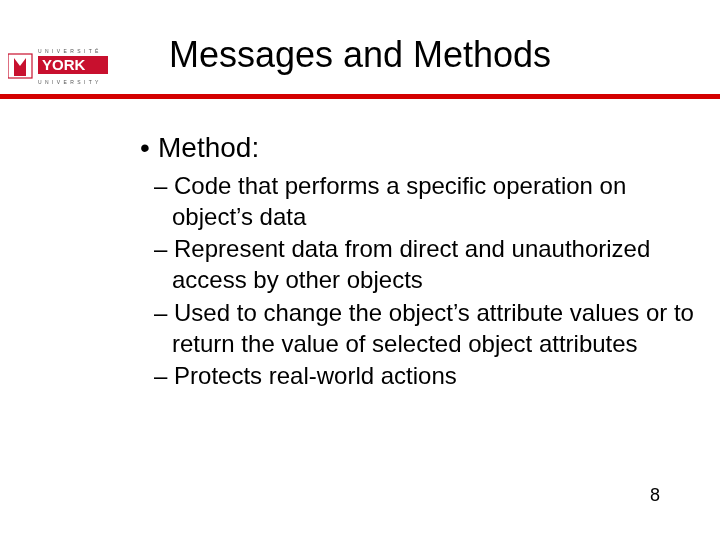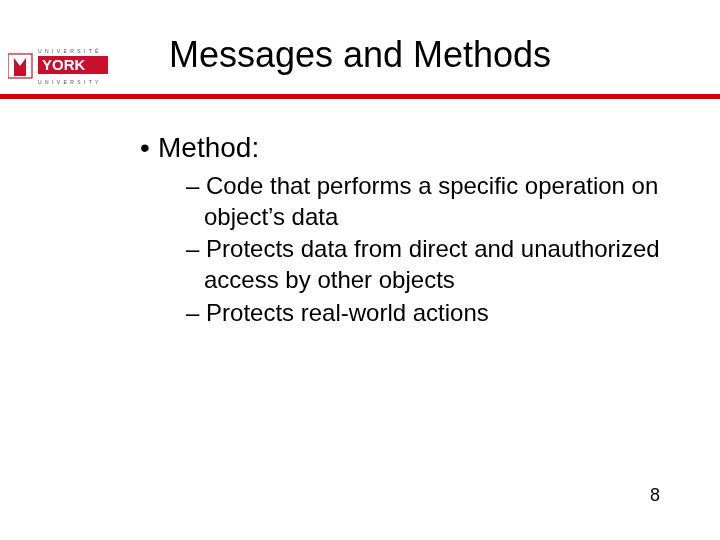--- a/index.html
+++ b/index.html
@@ -4,21 +4,21 @@
 <style>
   * { margin: 0; padding: 0; box-sizing: border-box; }
   html, body { width: 720px; height: 540px; background: #fff; font-family: Arial, Helvetica, sans-serif; }
   .slide { position: relative; width: 720px; height: 540px; }
   .logo { position: absolute; left: 8px; top: 40px; width: 110px; height: 48px; }
   .title { position: absolute; top: 34px; left: 0; width: 720px; text-align: center; font-size: 36px; font-weight: 400; color: #000; }
   .red-rule { position: absolute; left: 0; top: 94px; width: 720px; height: 5px; background: #d40000; }
   .content { position: absolute; left: 140px; top: 130px; width: 560px; color: #000; }
   .lvl1 { font-size: 28px; line-height: 1.25; margin-bottom: 6px; }
   .bullet-dot { display: inline-block; width: 18px; }
-  .lvl2-wrap { margin-left: 46px; }
+  .lvl2-wrap { margin-left: 14px; }
   .lvl2 { font-size: 24px; line-height: 1.28; margin-bottom: 2px; text-indent: -18px; padding-left: 18px; }
   .dash { display: inline; }
   .pagenum { position: absolute; right: 60px; bottom: 34px; font-size: 18px; color: #000; }
   
   .logo svg { width: 100%; height: 100%; }
 </style>
 </head>
 <body>
 
 <div class="slide">
@@ -37,20 +37,21 @@
   <div class="title">Messages and Methods</div>
 
   <div class="red-rule"></div>
 
   <div class="content">
     <div class="lvl1">
       <span class="bullet-dot">•</span><span>Method:</span>
     </div>
     <div class="lvl2-wrap">
       <div class="lvl2"><span class="dash">–</span> <span>Code that performs a specific operation on object’s data</span></div>
-      <div class="lvl2"><span class="dash">–</span> <span>Protects data from direct and unauthorized access by other objects</span></div>
+      <div class="lvl2"><span class="dash">–</span> <span>Represent data from direct and unauthorized access by other objects</span></div>
+      <div class="lvl2"><span class="dash">–</span> <span>Used to change the object’s attribute values or to return the value of selected object attributes</span></div>
       <div class="lvl2"><span class="dash">–</span> <span>Protects real-world actions</span></div>
     </div>
   </div>
 
   <div class="pagenum">8</div>
 
 </div>
 
 </body></html>

